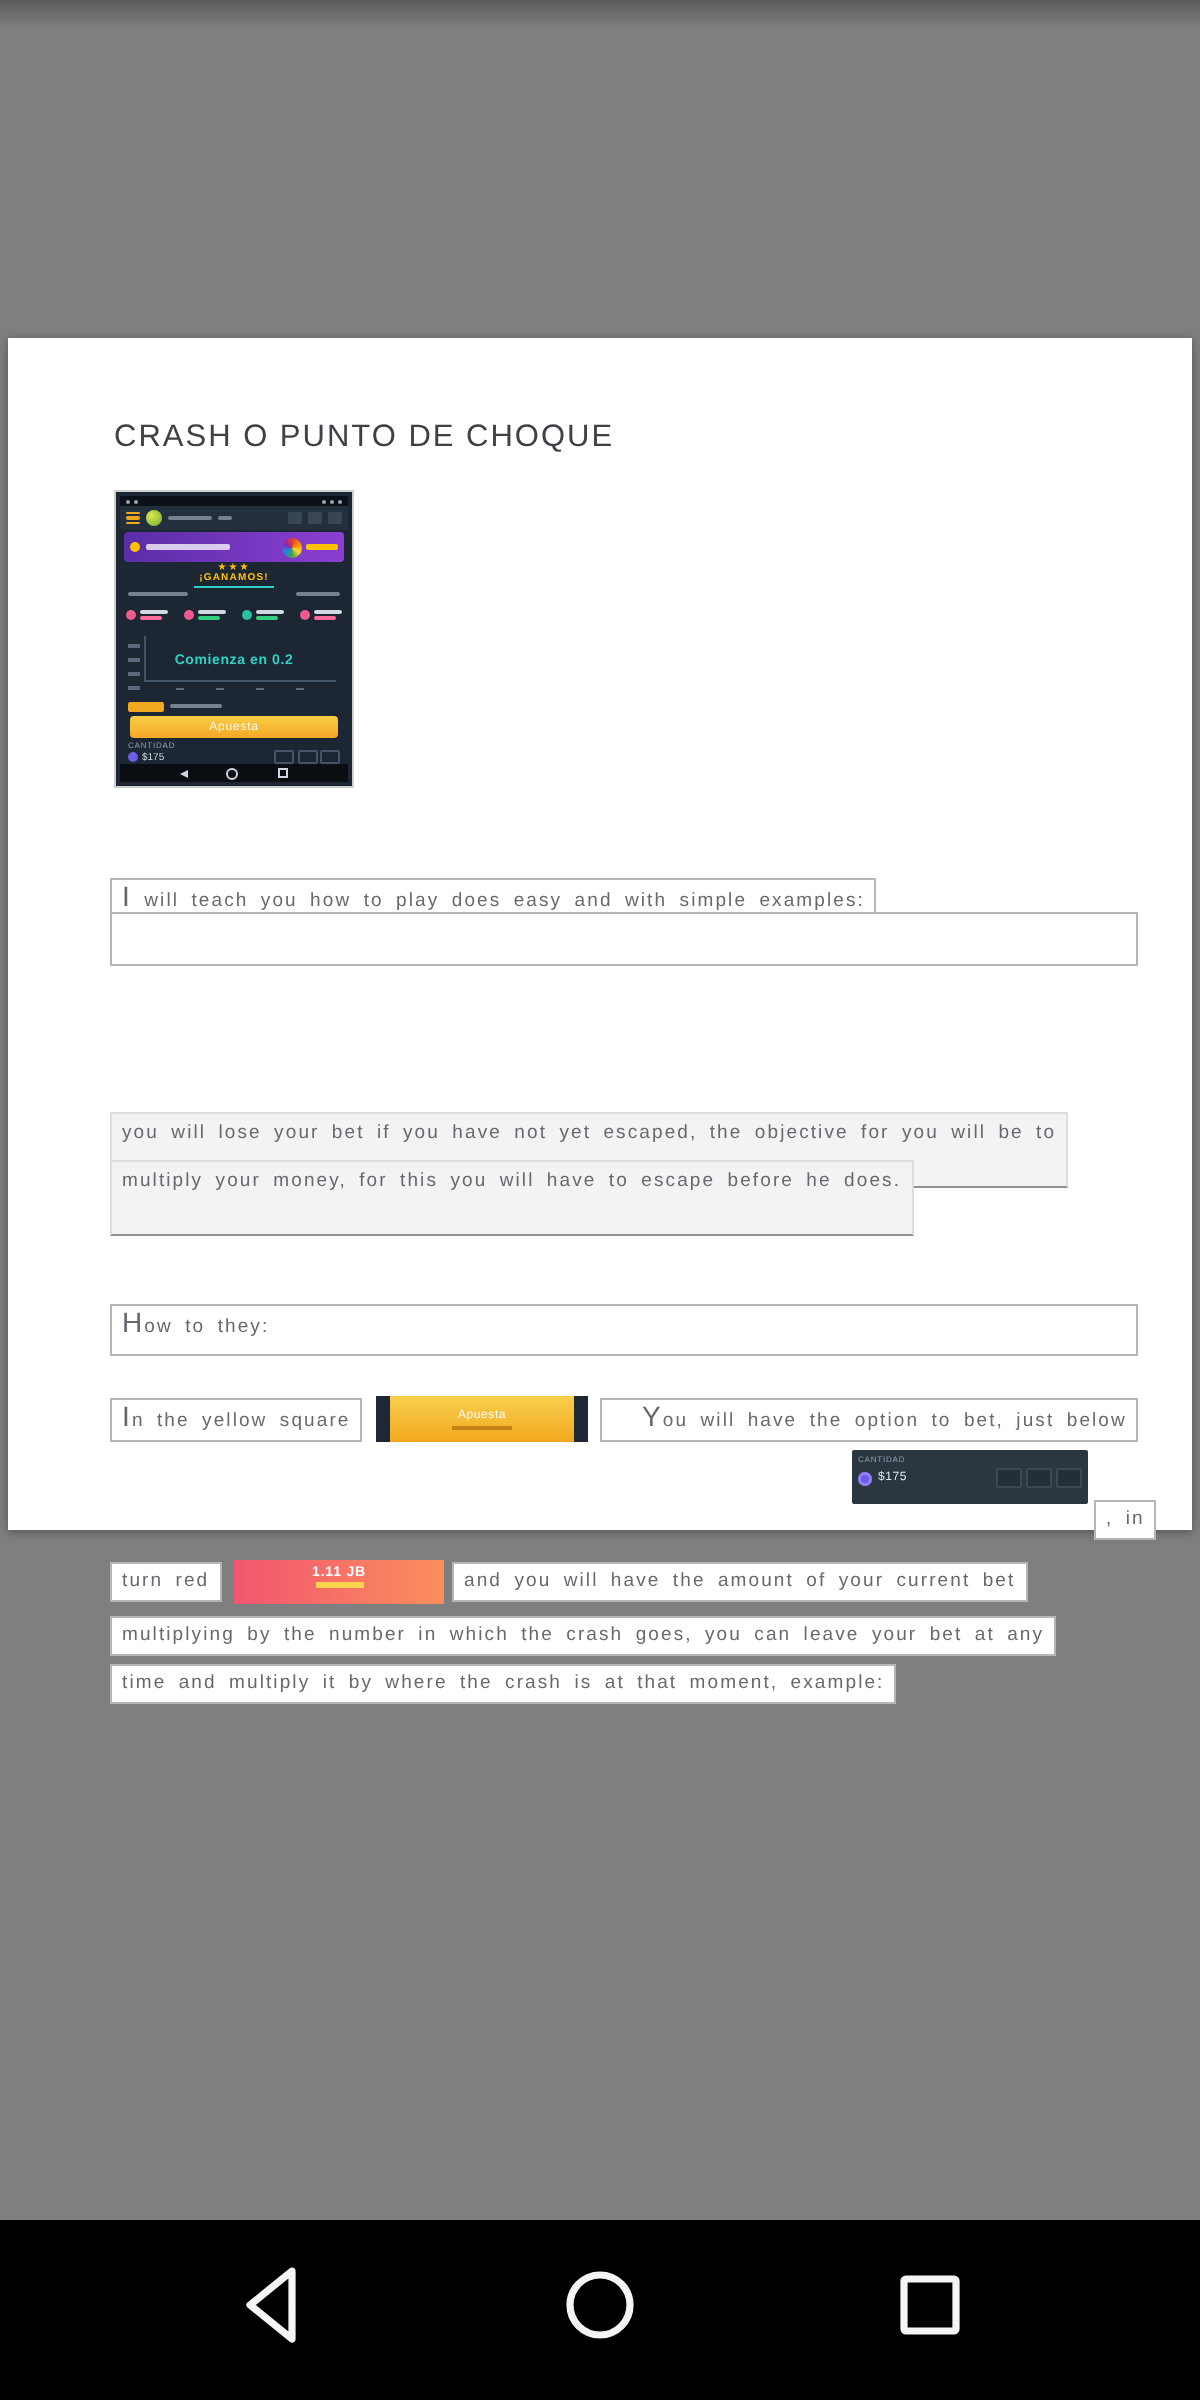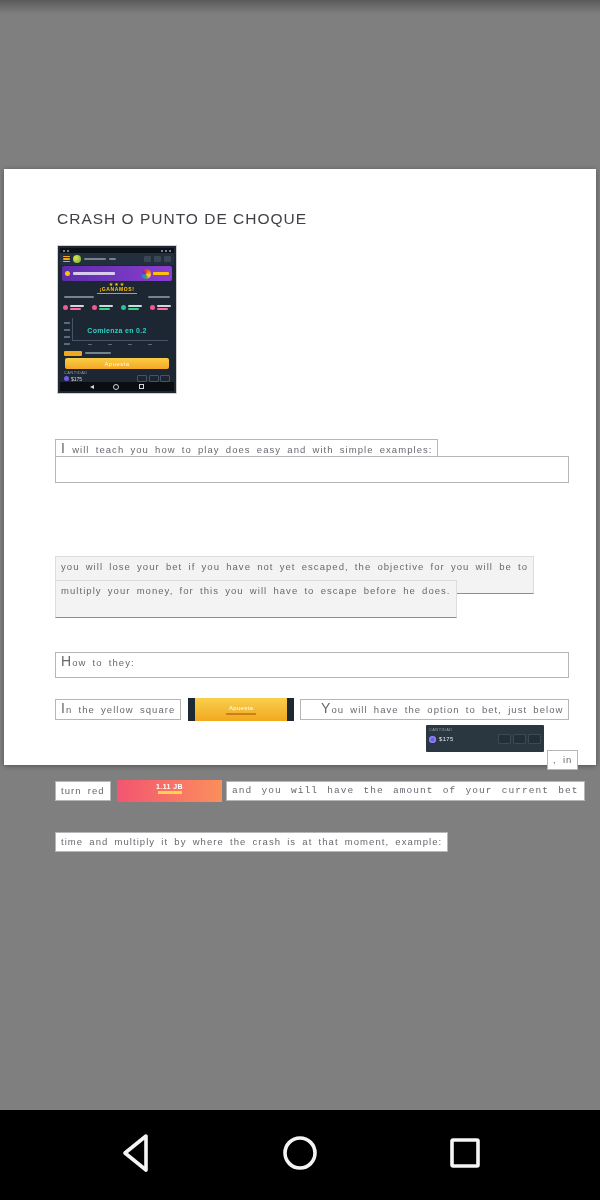--- a/index.html
+++ b/index.html
@@ -261,22 +261,23 @@
       </div>
     </div>
     <div class="tbox" style="left:543px;top:557px;margin-top:24px;">, in</div>
 
 
     <div class="tbox" style="left:51px;top:612px;">turn red</div>
     <div class="img-esc" style="left:113px;top:611px;">
       <div class="t">1.11 JB</div>
       <div class="sub"></div>
     </div>
-    <div class="tbox" style="left:222px;top:612px;font-family:Liberation Mono, monospace;">and you will have the amount of your current bet</div>
-
+    <div class="tbox" style="left:222px;top:612px;">and you will have the amount of your current bet</div>
+
+    <div class="tbox" style="left:51px;top:639px;">multiplying by the number in which the crash goes, you can leave your bet at any</div>
     <div class="tbox" style="left:51px;top:663px;">time and multiply it by where the crash is at that moment, example:</div>
 
   </div>
 
   <div class="navbar">
     <span class="nav-ic" style="left:135px;">
       <svg width="36" height="42" viewBox="0 0 36 42">
         <path d="M29 4 L8 21 L29 38 Z" fill="none" stroke="#f5f5f5" stroke-width="3.6" stroke-linejoin="round"></path>
       </svg>
     </span>

